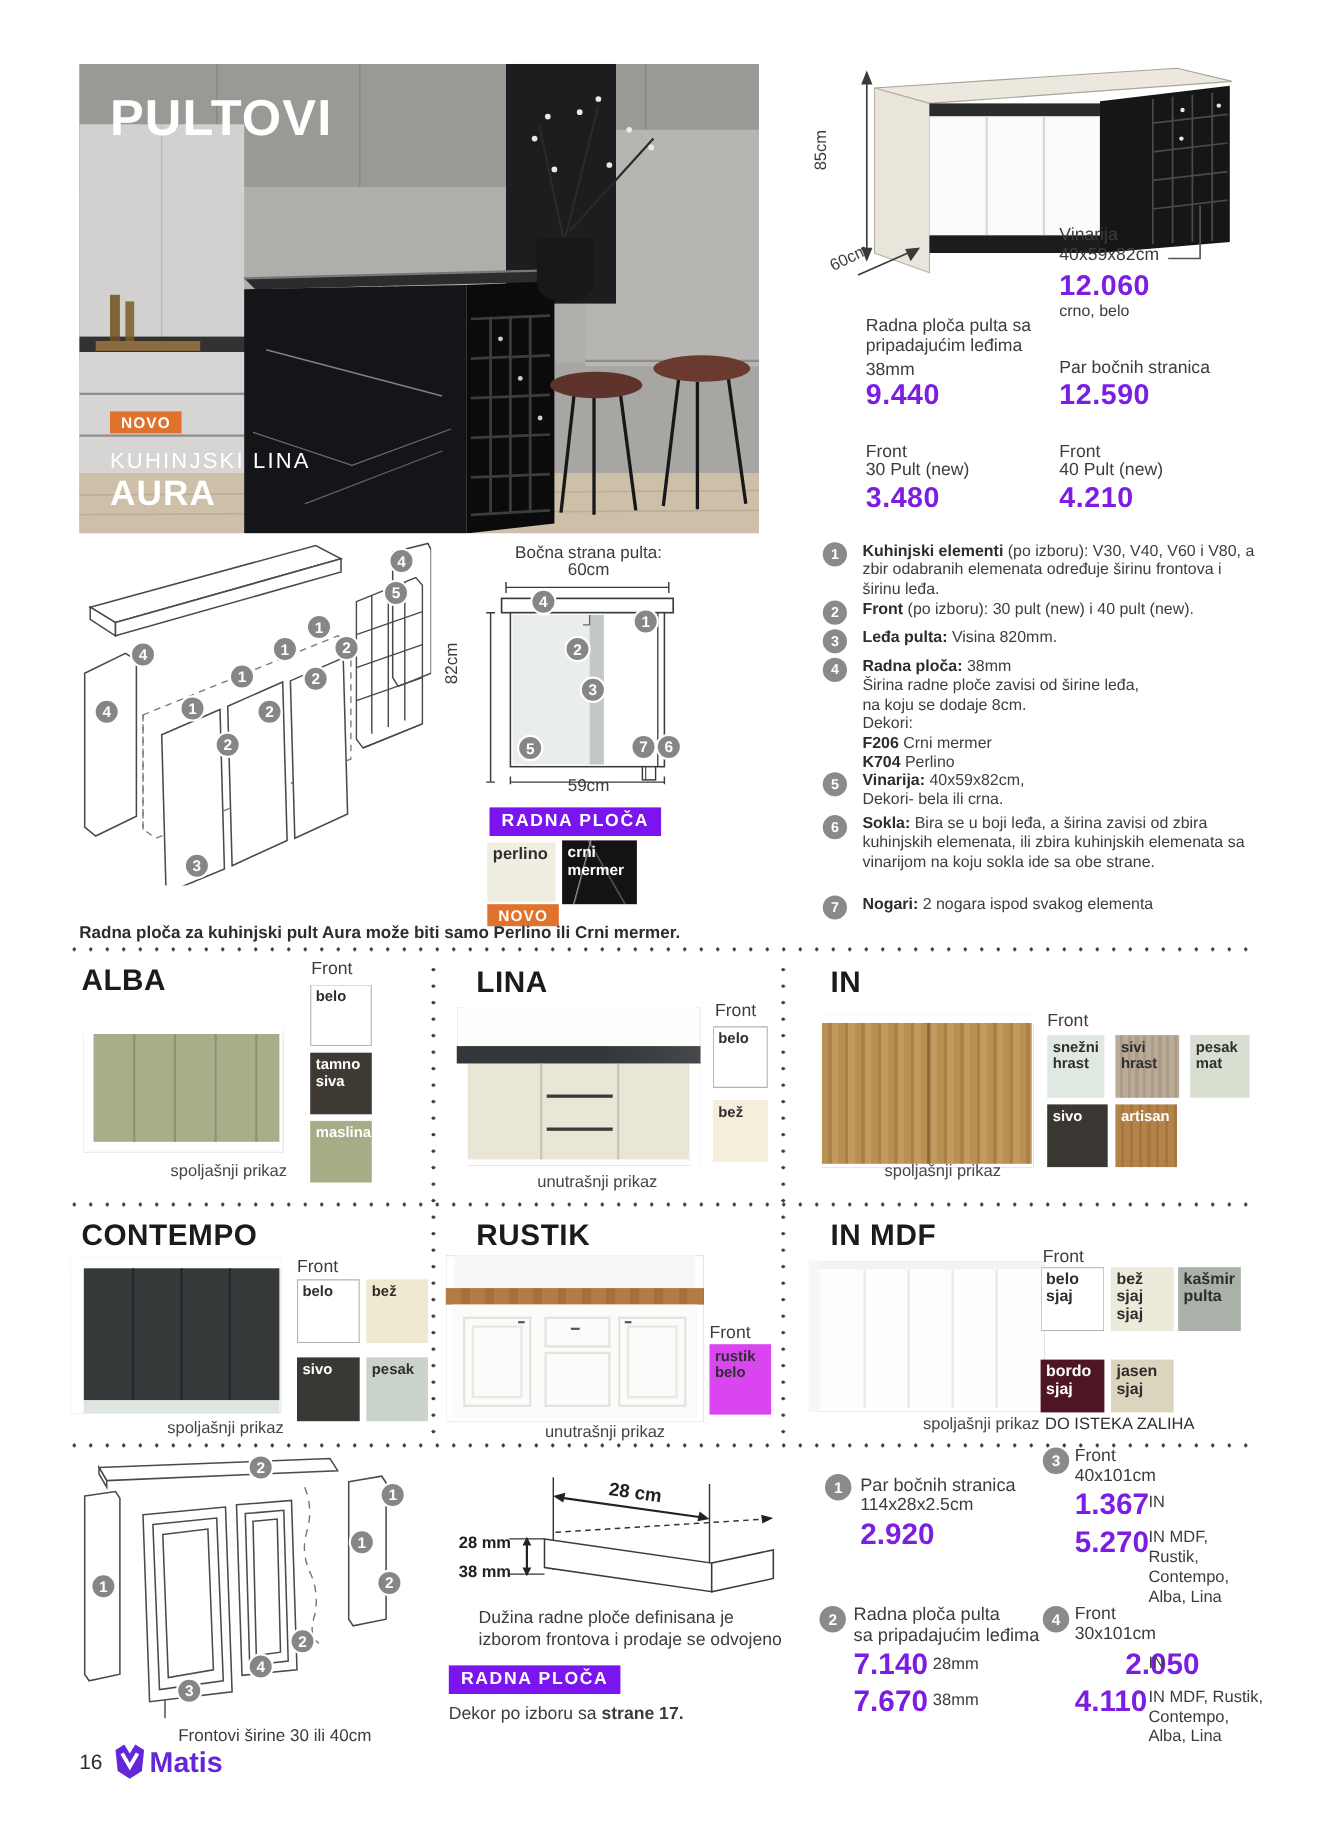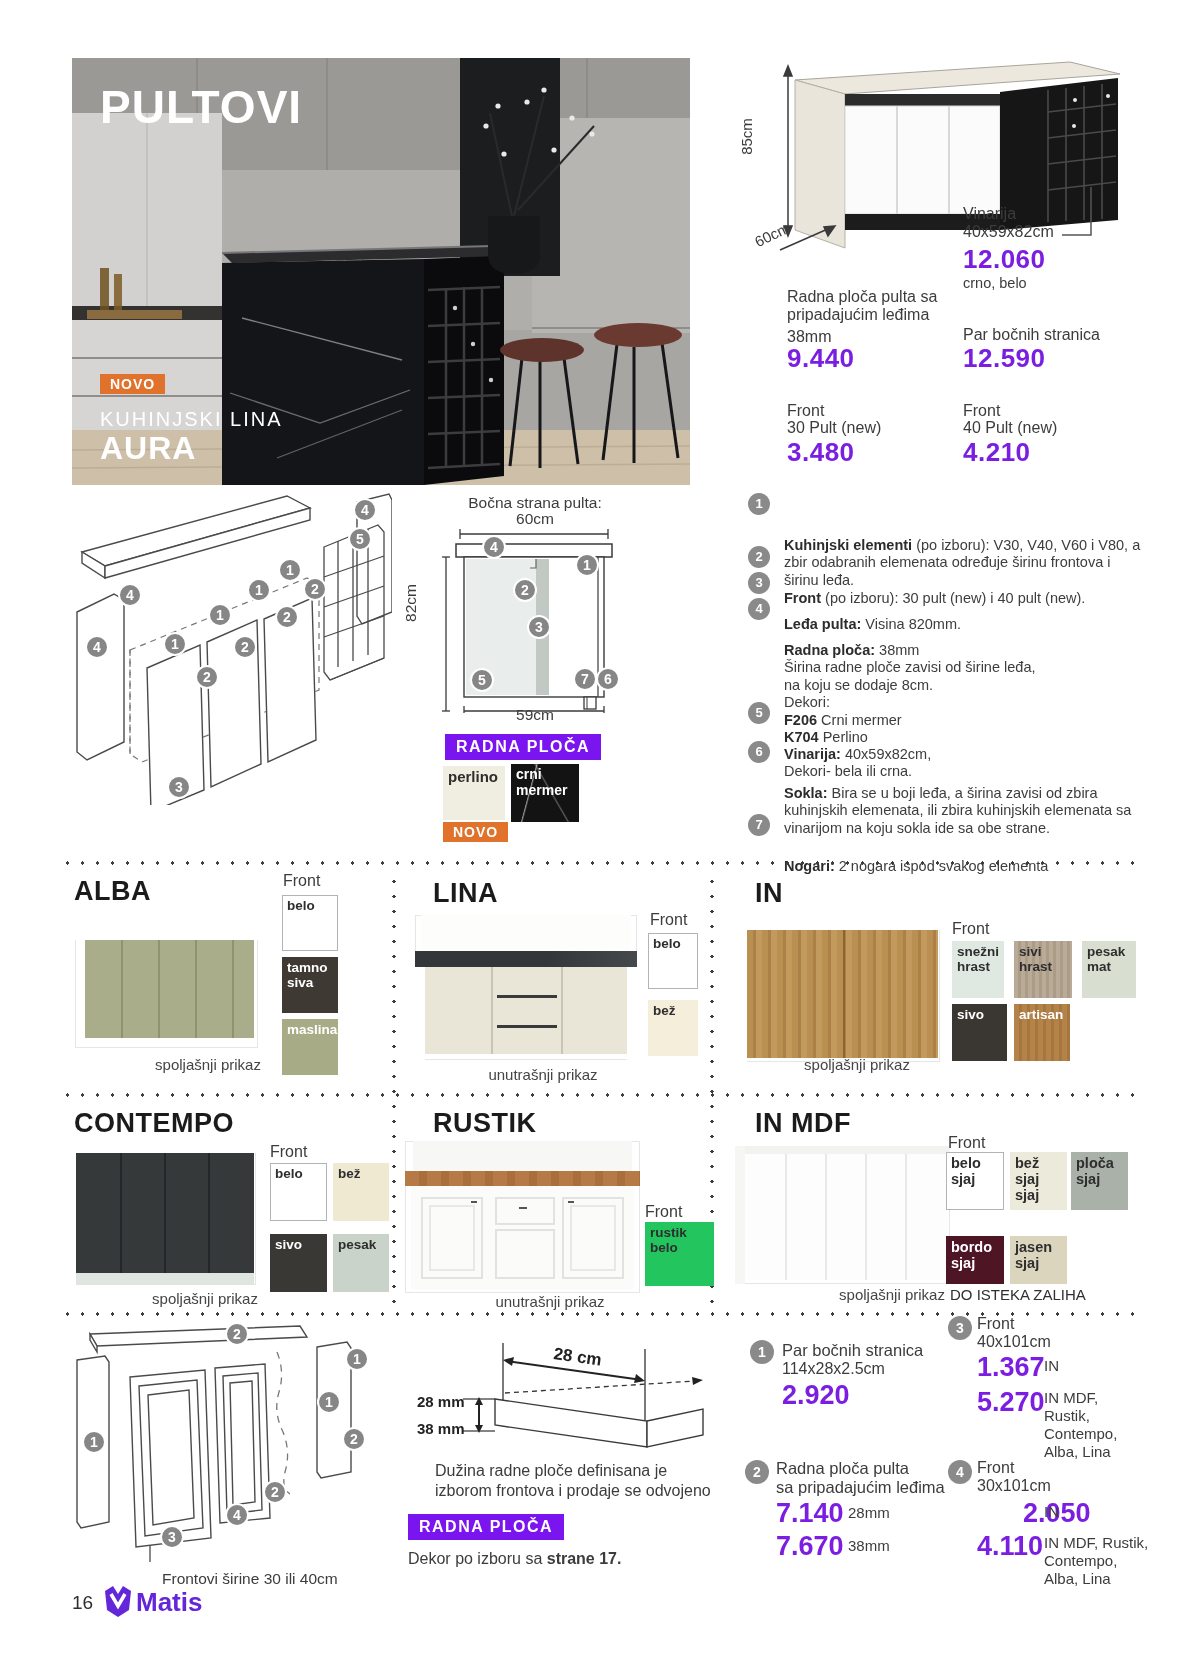--- a/index.html
+++ b/index.html
@@ -23,21 +23,21 @@
   .sw.dark{color:#fff;}
   .badge-purple{display:inline-block;background:#7a15f0;color:#fff;font-weight:800;
       font-size:16px;letter-spacing:1.5px;padding:4px 11px;}
   .novo{display:inline-block;background:#e0722b;color:#fff;font-weight:800;font-size:14px;
       letter-spacing:1px;padding:2px 10px;}
   .dots-h{position:absolute;height:4px;background-image:radial-gradient(circle,#3e3e3e 1.6px,transparent 1.8px);
       background-size:15px 4px;background-repeat:repeat-x;}
   .dots-v{position:absolute;width:4px;background-image:radial-gradient(circle,#3e3e3e 1.6px,transparent 1.8px);
       background-size:4px 15px;background-repeat:repeat-y;}
   .leg{position:absolute;left:748px;width:394px;font-size:14.5px;line-height:1.2;color:#3d3d3d;}
-  .leg .txt{margin-left:36px;margin-top:44px;}
+  .leg .txt{margin-left:36px;}
   .leg b{color:#2c2c2c;}
   .pimg{position:absolute;background:#fff;box-shadow:0 0 0 1px #e6e6e6 inset;overflow:hidden;}
   .hero-txt{color:#fff;}
   svg text{font-family:"Liberation Sans","DejaVu Sans",sans-serif;}
 </style>
 </head>
 <body>
 <div id="page">
 
 <div class="t" style="left:72px;top:58px;width:618px;height:427px;overflow:hidden;">
@@ -298,20 +298,21 @@
 </div>
 <div class="leg" style="top:741px;">
   <div class="nb-l">6</div>
   <div class="txt"><b>Sokla:</b><span> Bira se u boji leđa, a širina zavisi od zbira kuhinjskih elemenata, ili zbira kuhinjskih elemenata sa vinarijom na koju sokla ide sa obe strane.</span></div>
 </div>
 <div class="leg" style="top:814px;">
   <div class="nb-l">7</div>
   <div class="txt"><b>Nogari:</b><span> 2 nogara ispod svakog elementa</span></div>
 </div>
 
+<div class="t" style="left:72px;top:840px;width:580px;font-size:15.5px;font-weight:700;color:#2d2d2d;">Radna ploča za kuhinjski pult Aura može biti samo Perlino ili Crni mermer.</div>
 <div class="dots-h" style="left:60px;top:861px;width:1082px;"></div>
 <div class="dots-h" style="left:60px;top:1093px;width:1082px;"></div>
 <div class="dots-h" style="left:60px;top:1312px;width:1082px;"></div>
 <div class="dots-v" style="left:392px;top:874px;height:436px;"></div>
 <div class="dots-v" style="left:710px;top:874px;height:436px;"></div>
 
 <div class="t sec-title" style="left:74px;top:876px;">ALBA</div>
 <div class="pimg" style="left:75px;top:928px;width:183px;height:120px;">
   <div style="position:absolute;left:0;top:0;right:0;height:12px;background:#fff;"></div>
   <div style="position:absolute;left:10px;top:12px;right:4px;bottom:10px;background:#a9ad8a;"></div>
@@ -386,38 +387,38 @@
   <div style="position:absolute;left:90px;top:56px;width:56px;height:24px;border:2px solid #e2e2df;"></div>
   <div style="position:absolute;left:90px;top:88px;width:56px;bottom:14px;border:2px solid #e2e2df;"></div>
   <div style="position:absolute;right:16px;top:56px;width:58px;bottom:14px;border:2px solid #e2e2df;"></div>
   <div style="position:absolute;right:24px;top:64px;width:42px;bottom:22px;border:2px solid #e8e8e5;"></div>
   <div style="position:absolute;left:66px;top:60px;width:6px;height:2px;background:#555;"></div>
   <div style="position:absolute;left:114px;top:66px;width:8px;height:2px;background:#555;"></div>
   <div style="position:absolute;right:66px;top:60px;width:6px;height:2px;background:#555;"></div>
 </div>
 <div class="t cap" style="left:455px;top:1293px;width:190px;">unutrašnji prikaz</div>
 <div class="t front-lbl" style="left:645px;top:1203px;">Front</div>
-<div class="sw" style="left:645px;top:1222px;width:69px;height:64px;background:#22c55e;"><span>rustik belo</span></div>
+<div class="sw" style="left:645px;top:1222px;width:56px;height:64px;background:#d946ef;"><span>rustik belo</span></div>
 
 <div class="t sec-title" style="left:755px;top:1108px;">IN MDF</div>
 <div class="pimg" style="left:735px;top:1146px;width:215px;height:138px;">
   <div style="position:absolute;left:0;top:0;right:0;height:8px;background:#f2f2f0;"></div>
   <div style="position:absolute;left:10px;top:8px;right:2px;bottom:4px;background:#fdfdfd;"></div>
   <div style="position:absolute;left:50px;top:8px;width:2px;bottom:4px;background:#e8e8e8;"></div>
   <div style="position:absolute;left:90px;top:8px;width:2px;bottom:4px;background:#e8e8e8;"></div>
   <div style="position:absolute;left:130px;top:8px;width:2px;bottom:4px;background:#e8e8e8;"></div>
   <div style="position:absolute;left:170px;top:8px;width:2px;bottom:4px;background:#e8e8e8;"></div>
   <div style="position:absolute;left:0;top:0;width:10px;bottom:0;background:#f6f6f4;"></div>
 </div>
 <div class="t cap" style="left:812px;top:1286px;width:160px;">spoljašnji prikaz</div>
 <div class="t" style="left:950px;top:1286px;width:190px;font-size:15px;color:#2f2f2f;">DO ISTEKA ZALIHA</div>
 <div class="t front-lbl" style="left:948px;top:1134px;">Front</div>
 <div class="sw border" style="left:946px;top:1152px;width:58px;height:58px;background:#ffffff;font-size:14.5px;"><span>belo sjaj</span></div>
 <div class="sw" style="left:1010px;top:1152px;width:57px;height:58px;background:#eceada;font-size:14.5px;"><span>bež sjaj sjaj</span></div>
-<div class="sw" style="left:1071px;top:1152px;width:57px;height:58px;background:#a9b1a9;font-size:14.5px;"><span>ploča sjaj</span></div>
+<div class="sw" style="left:1071px;top:1152px;width:57px;height:58px;background:#a9b1a9;font-size:14.5px;"><span>kašmir pulta</span></div>
 <div class="sw dark" style="left:946px;top:1236px;width:58px;height:48px;background:#4e1525;font-size:14.5px;"><span>bordo sjaj</span></div>
 <div class="sw" style="left:1010px;top:1236px;width:57px;height:48px;background:#dcd5be;font-size:14.5px;"><span>jasen sjaj</span></div>
 
 <svg class="t" style="left:65px;top:1322px;" width="320" height="240" viewBox="0 0 320 240">
   <g fill="#fff" stroke="#4a4a4a" stroke-width="1.4">
     <polygon points="25,12 235,4 242,15 32,24"></polygon>
     <polygon points="25,12 32,24 32,30 25,18"></polygon>
     <polygon points="12,38 40,34 44,40 44,200 16,206 12,200"></polygon>
     <polygon points="65,55 140,48 146,216 71,225"></polygon>
     <polygon points="74,64 132,58 138,206 80,214"></polygon>

